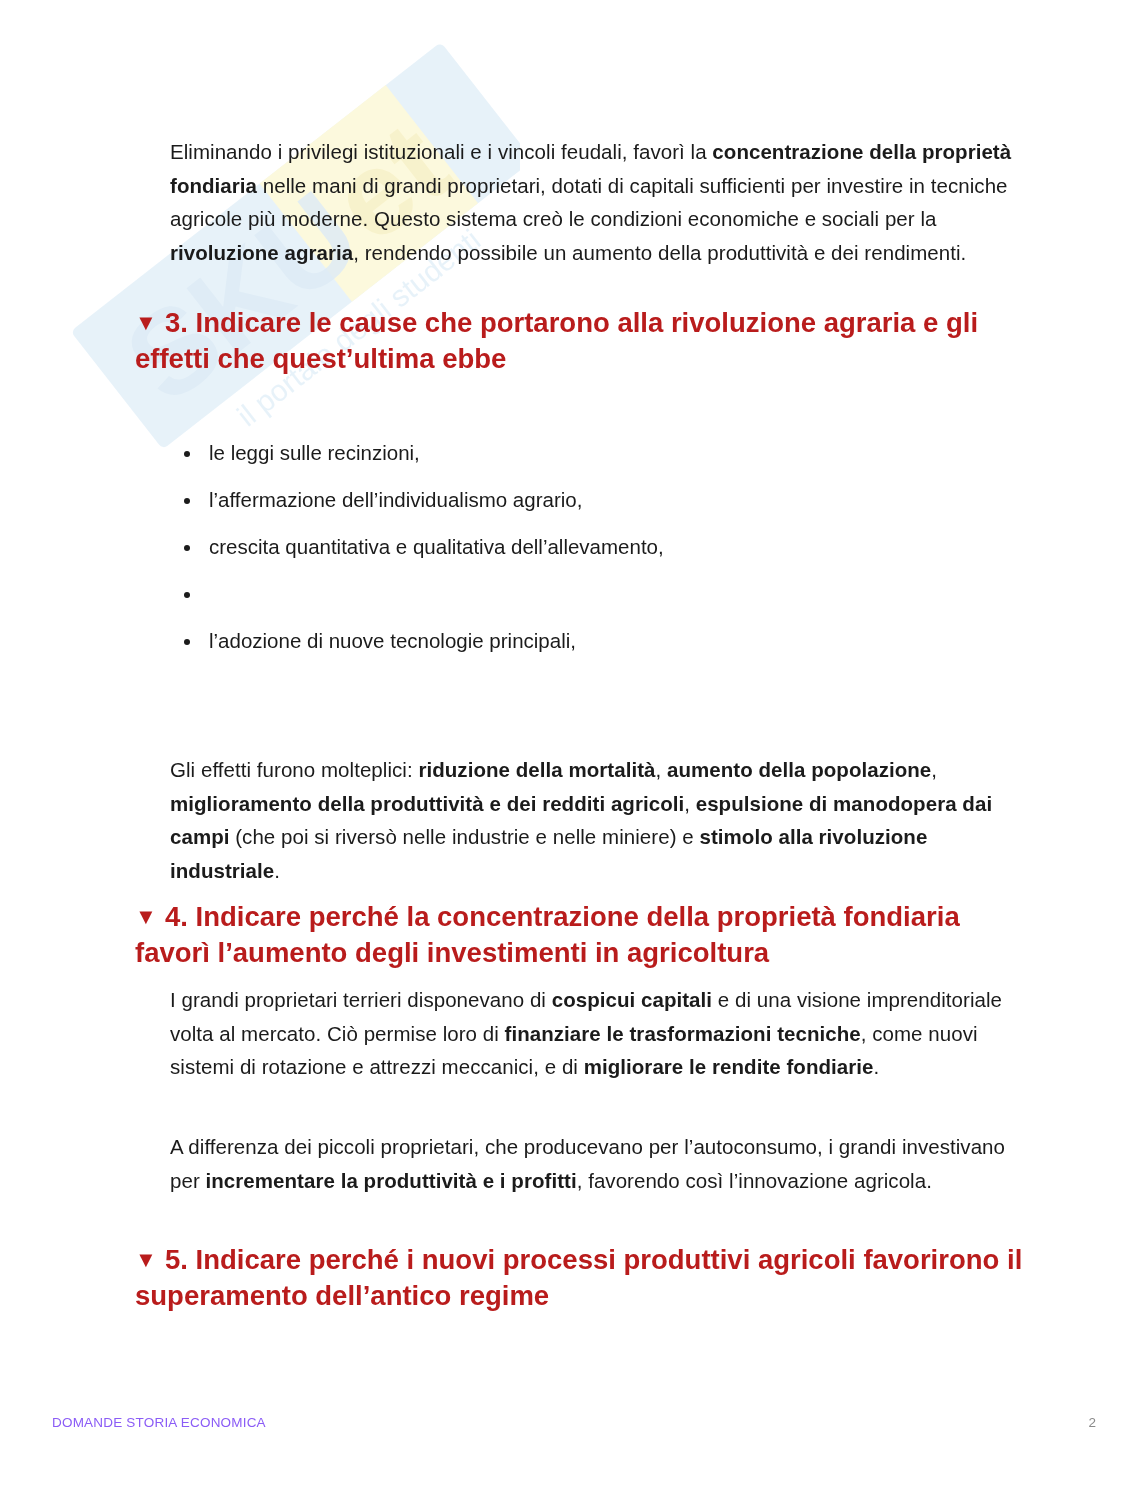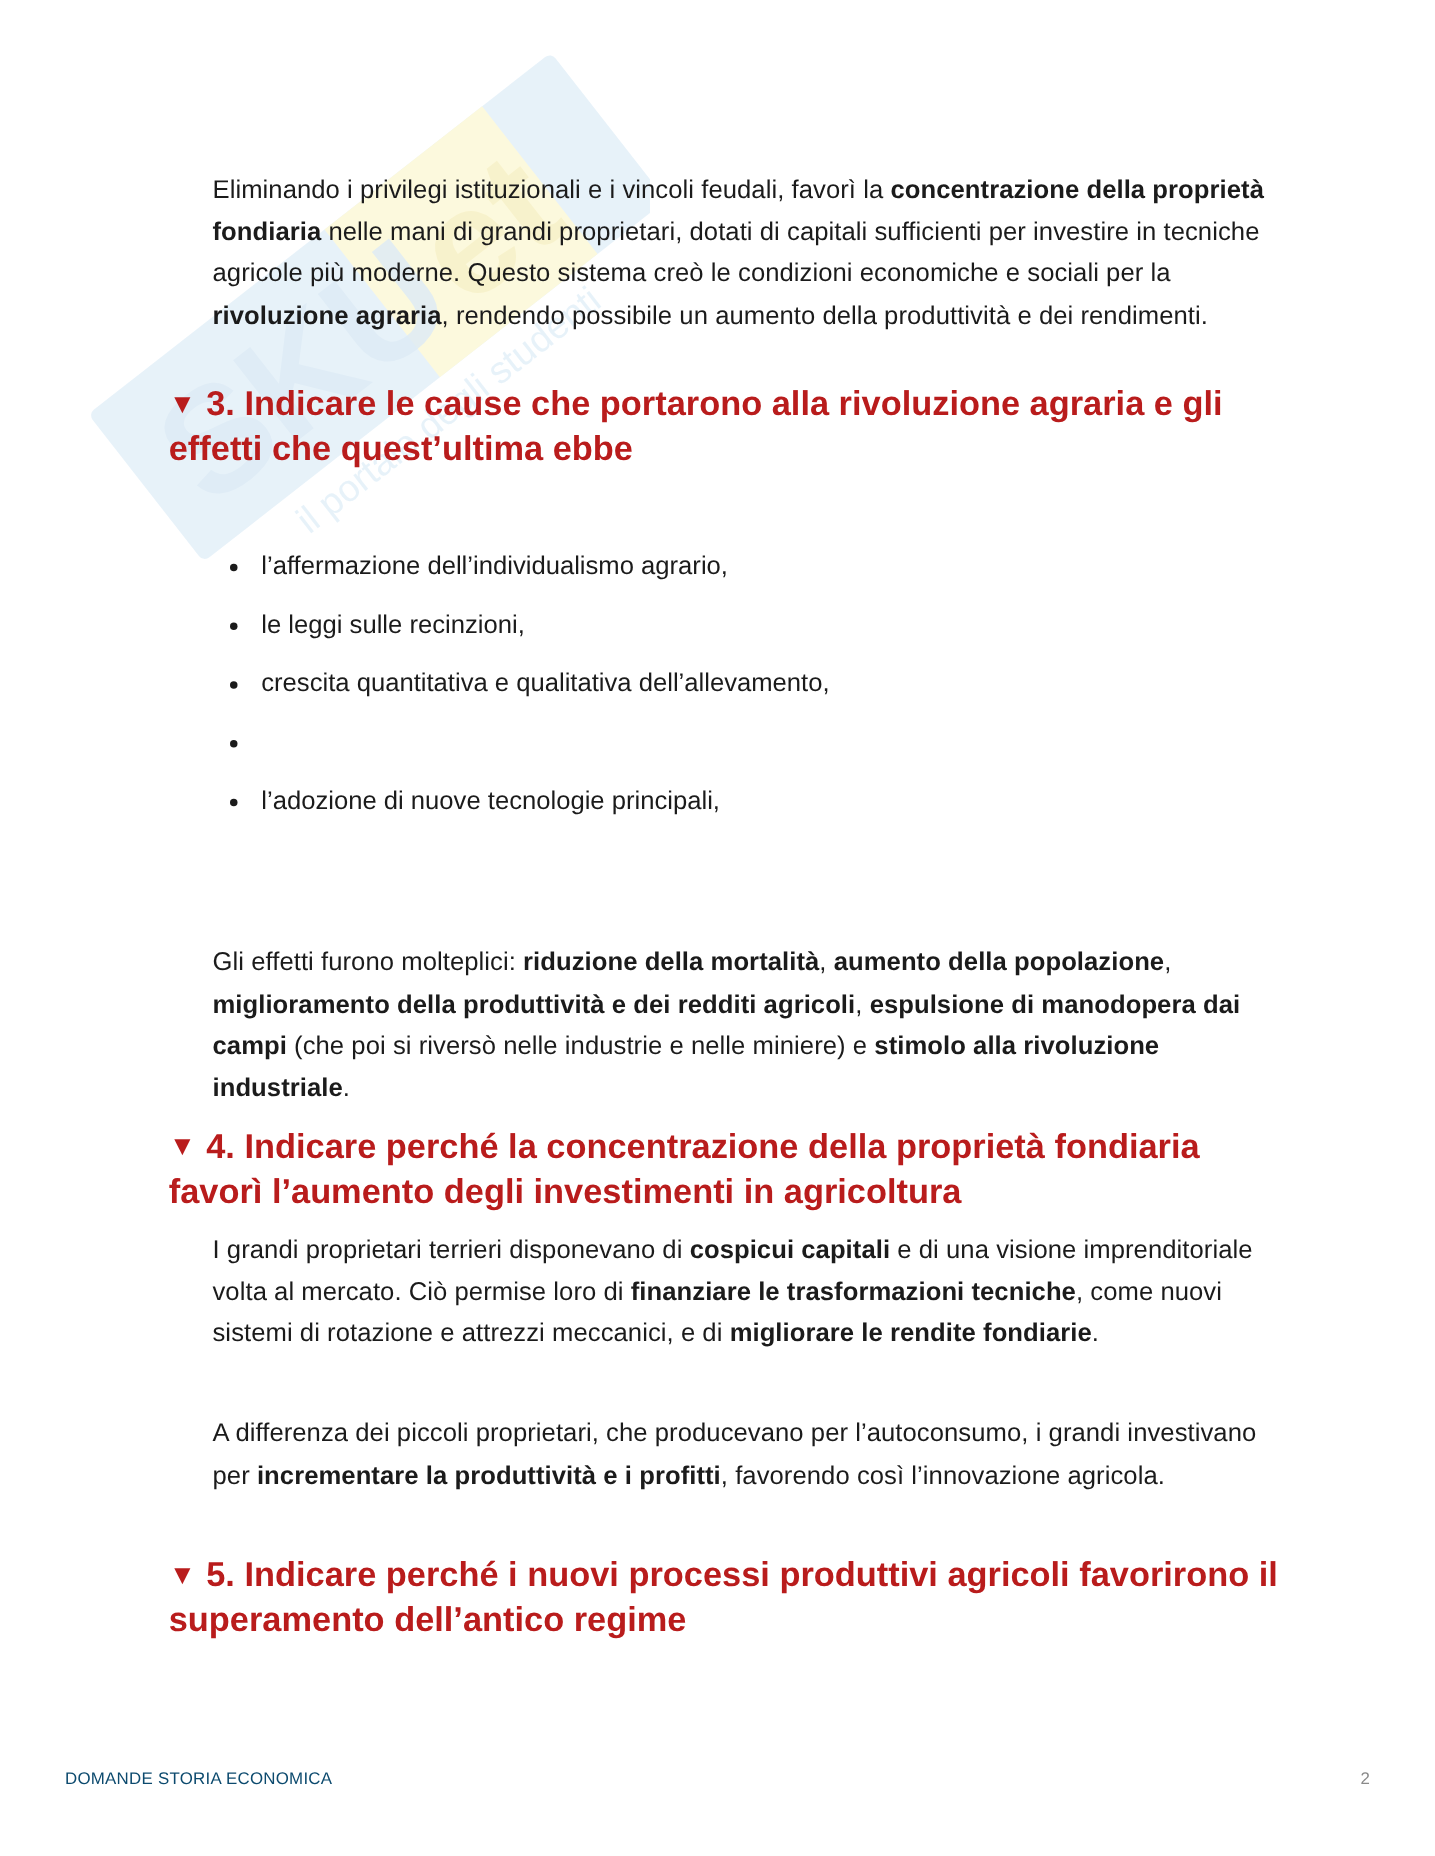--- a/index.html
+++ b/index.html
@@ -33,21 +33,21 @@
     position: relative; padding-left: 39px; font-size: 20.5px; line-height: 33.6px;
     height: 47px;
   }
   .bullets li.two-line { height: 68px; }
   .bullets li .dot {
     position: absolute; left: 14px; top: 15px; width: 6px; height: 6px; border-radius: 50%;
     background: #1b1b1b;
   }
 
   .footer-title {
-    position: absolute; left: 52px; top: 1415px; font-size: 13.5px; color: #0c4a6e;
+    position: absolute; left: 52px; top: 1415px; font-size: 13.5px; color: #8b5cf6;
     letter-spacing: 0.2px;
   }
   .footer-page {
     position: absolute; right: 52px; top: 1415px; font-size: 13.5px; color: #8a8a8a;
   }
 </style>
 </head>
 <body>
 
 <svg class="watermark" viewBox="0 0 460 470" xmlns="http://www.w3.org/2000/svg">
@@ -63,22 +63,22 @@
 <div class="page">
 
   <p class="para rich" style="top:135px;"><span>Eliminando i privilegi istituzionali e i vincoli feudali, favorì la </span><b>concentrazione della proprietà fondiaria</b><span> nelle mani di grandi proprietari, dotati di capitali sufficienti per investire in tecniche agricole più moderne. Questo sistema creò le condizioni economiche e sociali per la </span><b>rivoluzione agraria</b><span>, rendendo possibile un aumento della produttività e dei rendimenti.</span></p>
 
   <h2 class="heading" style="top:305px;">
     <span class="toggle">▼</span><span>3. Indicare le cause che portarono alla rivoluzione agraria e gli effetti che quest’ultima ebbe</span>
   </h2>
 
 
   <ul class="bullets" style="top:436px;">
+    <li><span class="dot"></span><span>le leggi sulle recinzioni,</span></li>
     <li><span class="dot"></span><span>l’affermazione dell’individualismo agrario,</span></li>
-    <li><span class="dot"></span><span>le leggi sulle recinzioni,</span></li>
     <li><span class="dot"></span><span>crescita quantitativa e qualitativa dell’allevamento,</span></li>
     <li><span class="dot"></span></li>
     <li><span class="dot"></span><span>l’adozione di nuove tecnologie principali,</span></li>
   </ul>
 
   <p class="para rich" style="top:753px;"><span>Gli effetti furono molteplici: </span><b>riduzione della mortalità</b><span>, </span><b>aumento della popolazione</b><span>, </span><b>miglioramento della produttività e dei redditi agricoli</b><span>, </span><b>espulsione di manodopera dai campi</b><span> (che poi si riversò nelle industrie e nelle miniere) e </span><b>stimolo alla rivoluzione industriale</b><span>.</span></p>
 
   <h2 class="heading" style="top:899px;">
     <span class="toggle">▼</span><span>4. Indicare perché la concentrazione della proprietà fondiaria favorì l’aumento degli investimenti in agricoltura</span>
   </h2>

